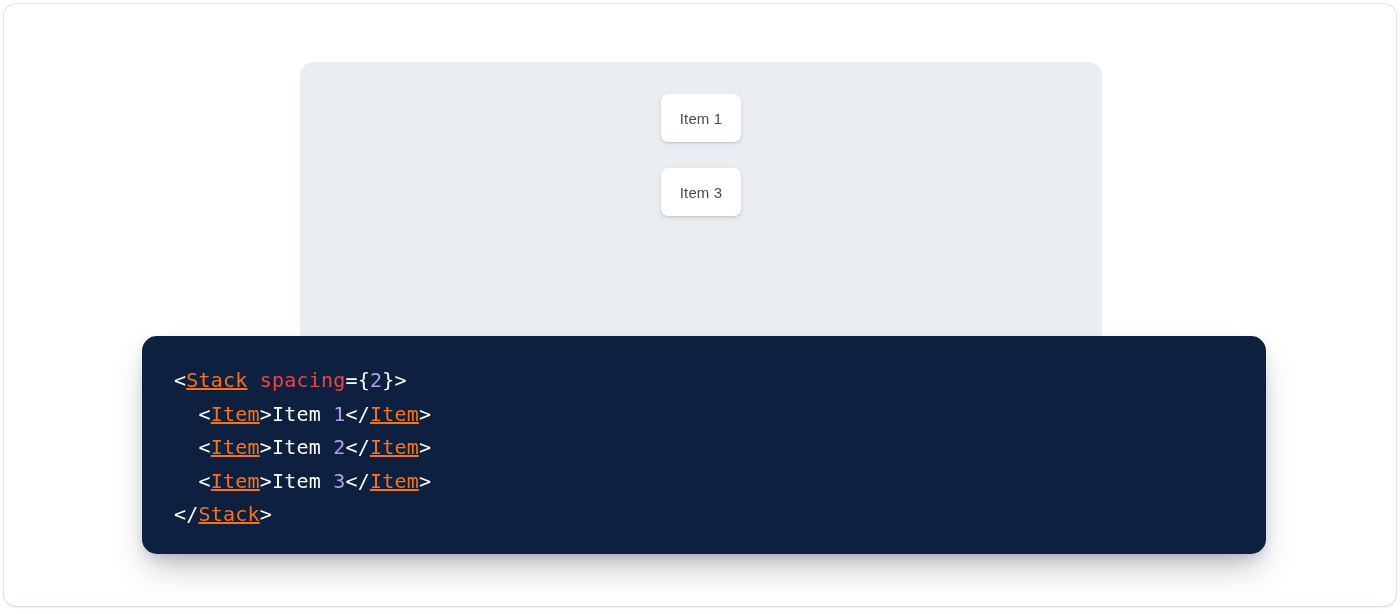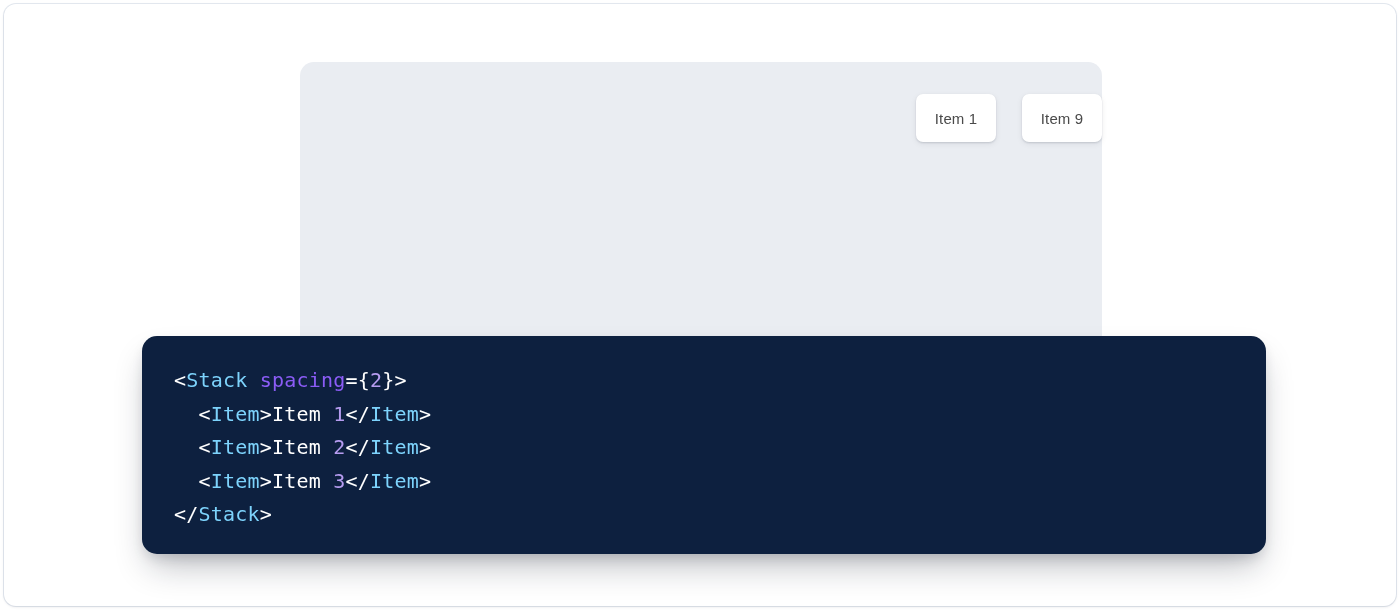--- a/index.html
+++ b/index.html
@@ -41,21 +41,21 @@
     box-sizing: border-box;
   }
 
   
   #stack-container {
     position: absolute;
     left: 0;
     top: 32px;
     width: 802px;
     display: flex;
-    flex-direction: row;
+    flex-direction: column;
     align-items: center;
     gap: 26px;
     justify-content: flex-end;
   }
 
   .stack-item {
     width: 80px;
     height: 48px;
     background: #ffffff;
     border-radius: 7px;
@@ -90,37 +90,37 @@
     padding: 28px 0 0 32px;
     font-family: "DejaVu Sans Mono", "Liberation Mono", monospace;
     font-size: 20px;
     line-height: 33.5px;
     color: #ffffff;
     white-space: pre;
     letter-spacing: 0.2px;
   }
 
   .tok-punct  { color: #ffffff; }
-  .tok-tag    { color: #7dd3fc; }
-  .tok-attr   { color: #8b5cf6; }
+  .tok-tag    { color: #f97316; text-decoration: underline; }
+  .tok-attr   { color: #ef4444; }
   .tok-num    { color: #b69cf0; }
   .tok-text   { color: #ffffff; }
 </style>
 </head>
 <body>
 
 <div id="app-frame">
 
   <div id="preview-panel">
     <div id="stack-container">
         <div class="stack-item">
           <span>Item 1</span>
         </div>
         <div class="stack-item">
-          <span>Item 9</span>
+          <span>Item 3</span>
         </div>
       </div>
   </div>
 
   <div id="code-block">
     <pre id="code-pre"><span><span class="tok-punct">&lt;</span><span class="tok-tag">Stack</span><span class="tok-punct"> </span><span class="tok-attr">spacing</span><span class="tok-punct">=</span><span class="tok-punct">{</span><span class="tok-num">2</span><span class="tok-punct">}</span><span class="tok-punct">&gt;</span></span>
 <span>  <span class="tok-punct">&lt;</span><span class="tok-tag">Item</span><span class="tok-punct">&gt;</span><span class="tok-text">Item </span><span class="tok-num">1</span><span class="tok-punct">&lt;/</span><span class="tok-tag">Item</span><span class="tok-punct">&gt;</span></span>
 <span>  <span class="tok-punct">&lt;</span><span class="tok-tag">Item</span><span class="tok-punct">&gt;</span><span class="tok-text">Item </span><span class="tok-num">2</span><span class="tok-punct">&lt;/</span><span class="tok-tag">Item</span><span class="tok-punct">&gt;</span></span>
 <span>  <span class="tok-punct">&lt;</span><span class="tok-tag">Item</span><span class="tok-punct">&gt;</span><span class="tok-text">Item </span><span class="tok-num">3</span><span class="tok-punct">&lt;/</span><span class="tok-tag">Item</span><span class="tok-punct">&gt;</span></span>
 <span><span class="tok-punct">&lt;/</span><span class="tok-tag">Stack</span><span class="tok-punct">&gt;</span></span></pre>

